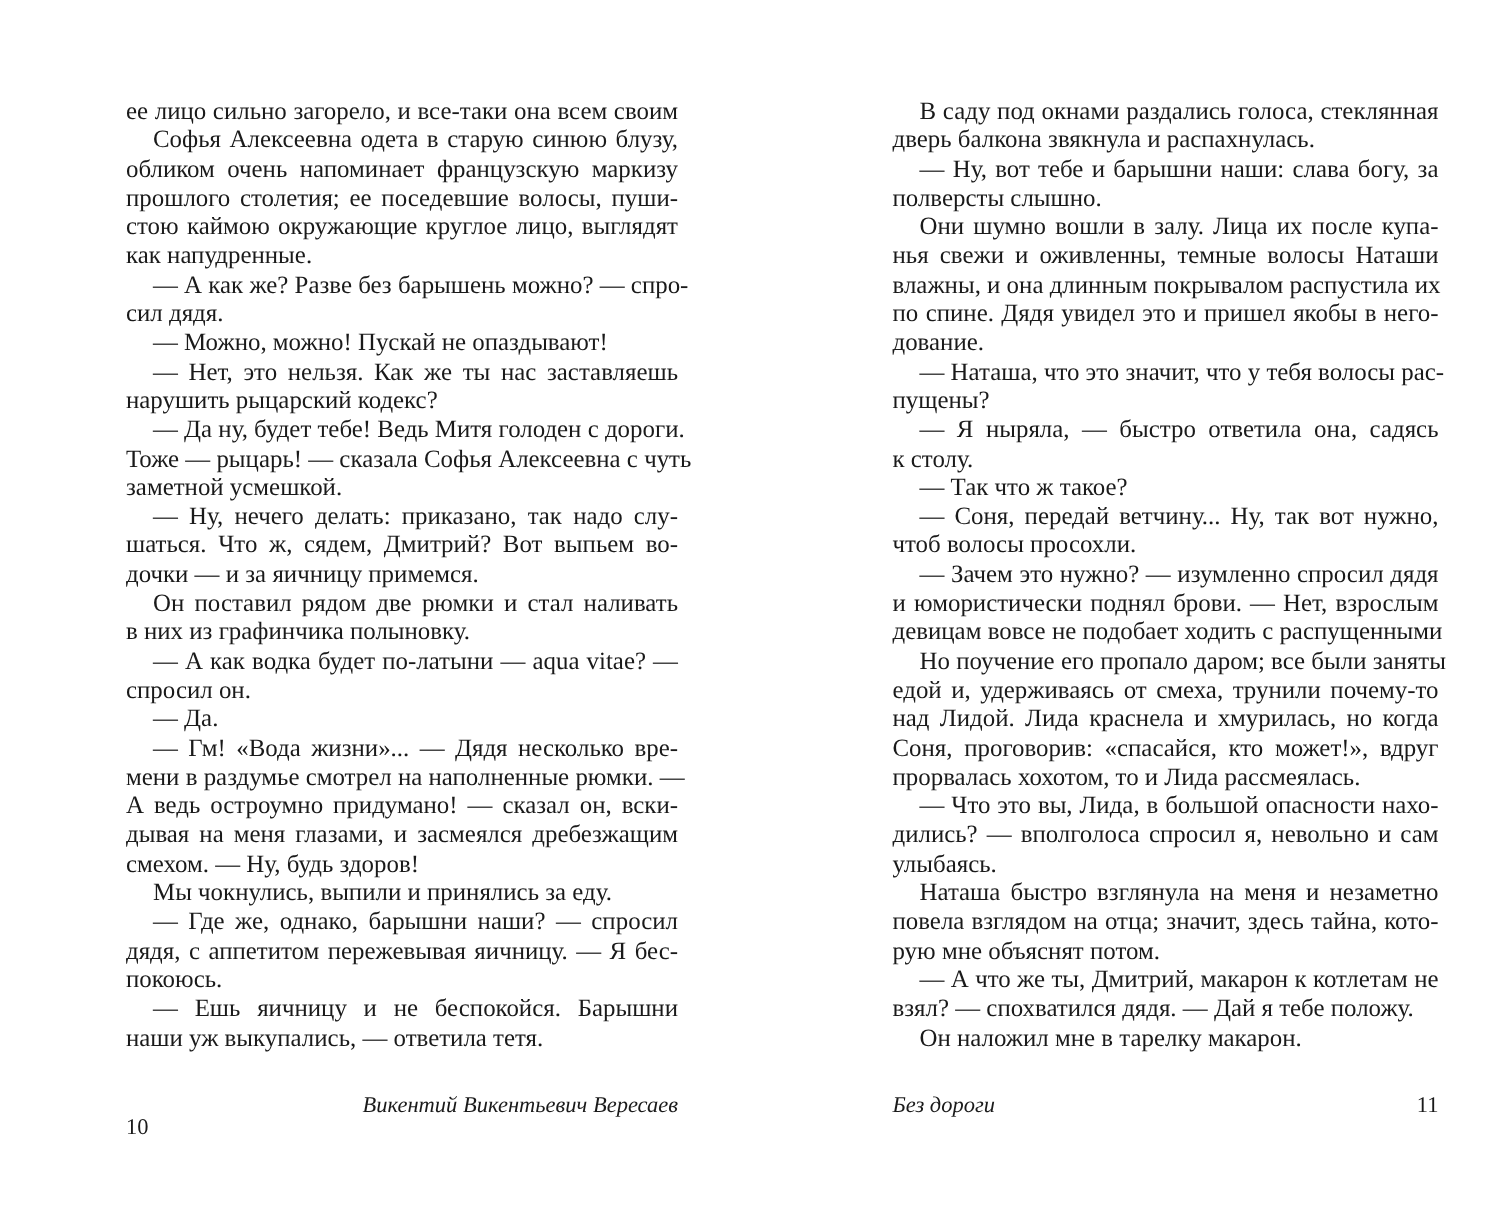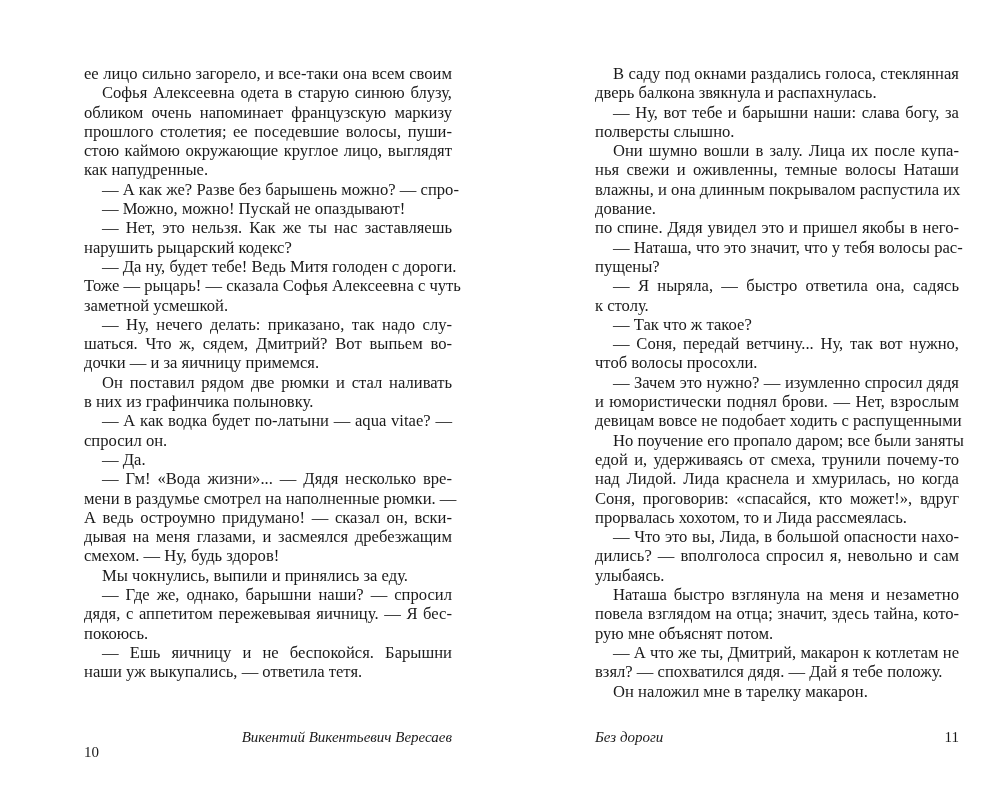--- a/index.html
+++ b/index.html
@@ -71,20 +71,21 @@
 
 <div class="page page-left">
   <div class="body-text" id="left-body">
       <span class="line">ее лицо сильно загорело, и все-таки она всем своим</span>
       <span class="line indent">Софья Алексеевна одета в старую синюю блузу,</span>
       <span class="line">обликом очень напоминает французскую маркизу</span>
       <span class="line">прошлого столетия; ее поседевшие волосы, пуши-</span>
       <span class="line">стою каймою окружающие круглое лицо, выглядят</span>
       <span class="line last">как напудренные.</span>
       <span class="line indent">— А как же? Разве без барышень можно? — спро-</span>
+      <span class="line last">сил дядя.</span>
       <span class="line indent last">— Можно, можно! Пускай не опаздывают!</span>
       <span class="line indent">— Нет, это нельзя. Как же ты нас заставляешь</span>
       <span class="line last">нарушить рыцарский кодекс?</span>
       <span class="line indent">— Да ну, будет тебе! Ведь Митя голоден с дороги.</span>
       <span class="line">Тоже — рыцарь! — сказала Софья Алексеевна с чуть</span>
       <span class="line last">заметной усмешкой.</span>
       <span class="line indent">— Ну, нечего делать: приказано, так надо слу-</span>
       <span class="line">шаться. Что ж, сядем, Дмитрий? Вот выпьем во-</span>
       <span class="line last">дочки — и за яичницу примемся.</span>
       <span class="line indent">Он поставил рядом две рюмки и стал наливать</span>
@@ -112,22 +113,22 @@
 
 <div class="page page-right">
   <div class="body-text" id="right-body">
       <span class="line indent">В саду под окнами раздались голоса, стеклянная</span>
       <span class="line last">дверь балкона звякнула и распахнулась.</span>
       <span class="line indent">— Ну, вот тебе и барышни наши: слава богу, за</span>
       <span class="line last">полверсты слышно.</span>
       <span class="line indent">Они шумно вошли в залу. Лица их после купа-</span>
       <span class="line">нья свежи и оживленны, темные волосы Наташи</span>
       <span class="line">влажны, и она длинным покрывалом распустила их</span>
+      <span class="line">по спине. Дядя увидел это и пришел якобы в него-</span>
       <span class="line last">дование.</span>
-      <span class="line">по спине. Дядя увидел это и пришел якобы в него-</span>
       <span class="line indent">— Наташа, что это значит, что у тебя волосы рас-</span>
       <span class="line last">пущены?</span>
       <span class="line indent">— Я ныряла, — быстро ответила она, садясь</span>
       <span class="line last">к столу.</span>
       <span class="line indent last">— Так что ж такое?</span>
       <span class="line indent">— Соня, передай ветчину... Ну, так вот нужно,</span>
       <span class="line last">чтоб волосы просохли.</span>
       <span class="line indent">— Зачем это нужно? — изумленно спросил дядя</span>
       <span class="line">и юмористически поднял брови. — Нет, взрослым</span>
       <span class="line">девицам вовсе не подобает ходить с распущенными</span>

